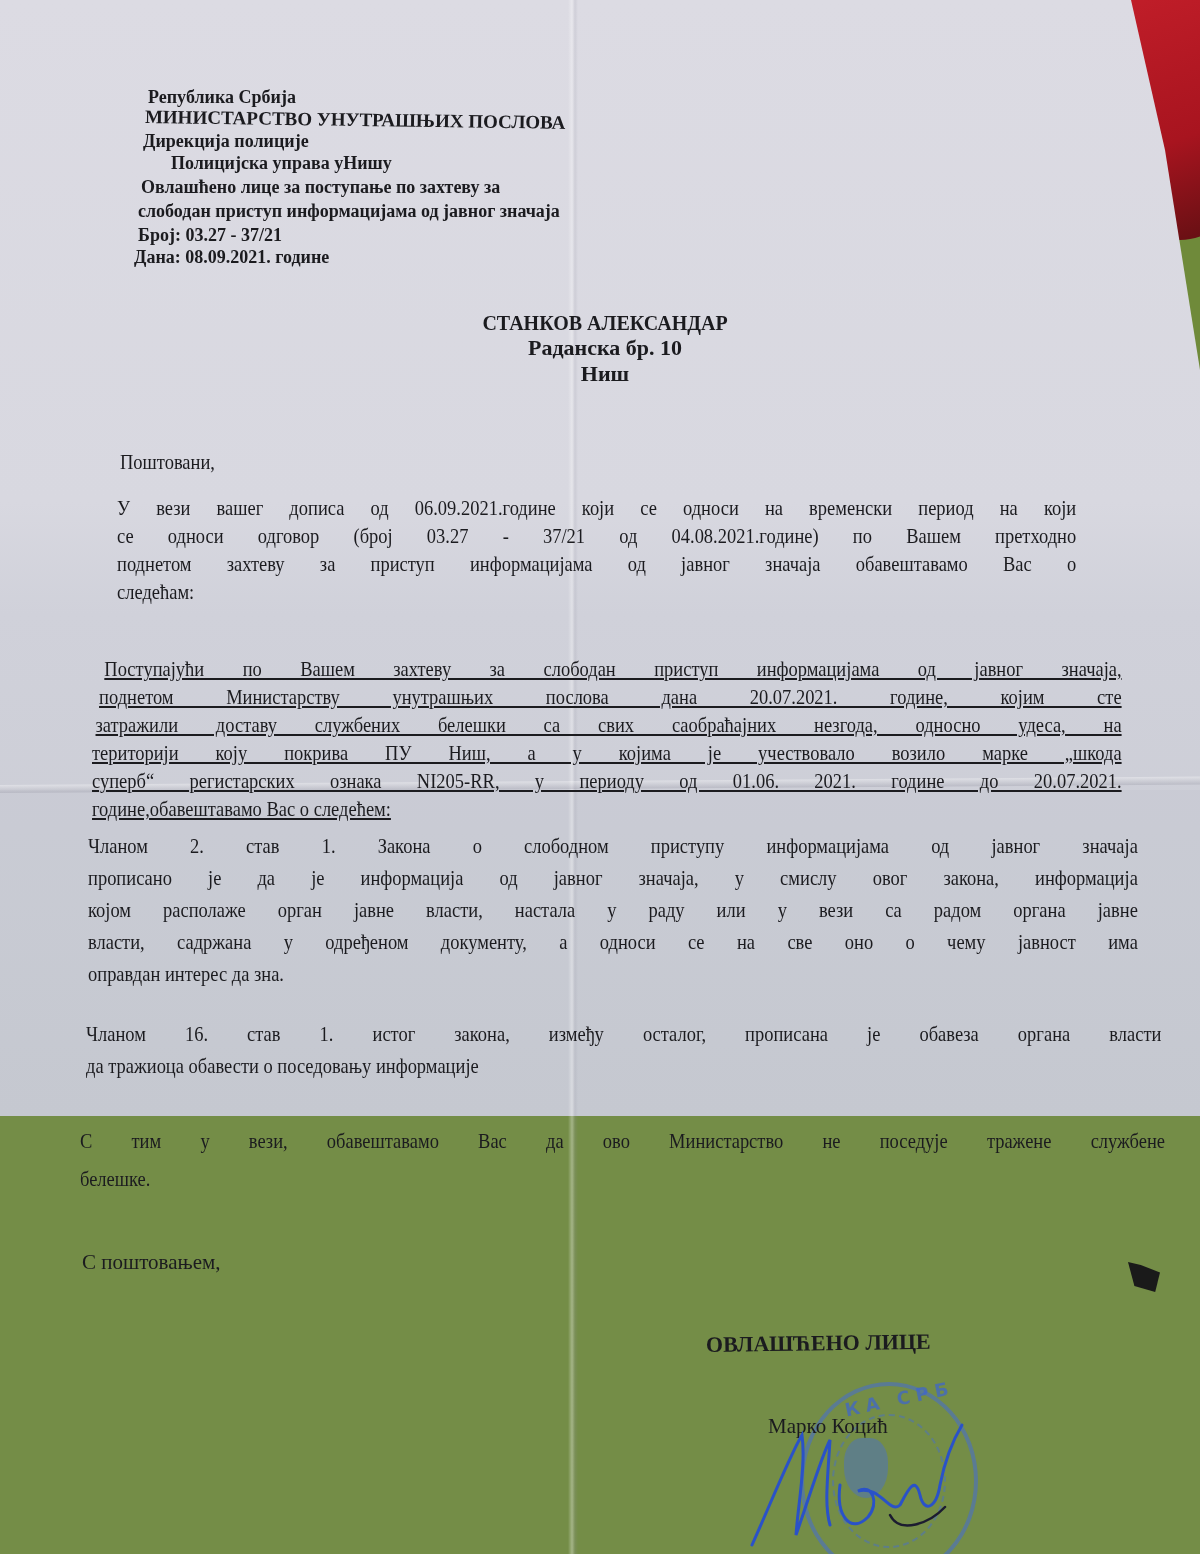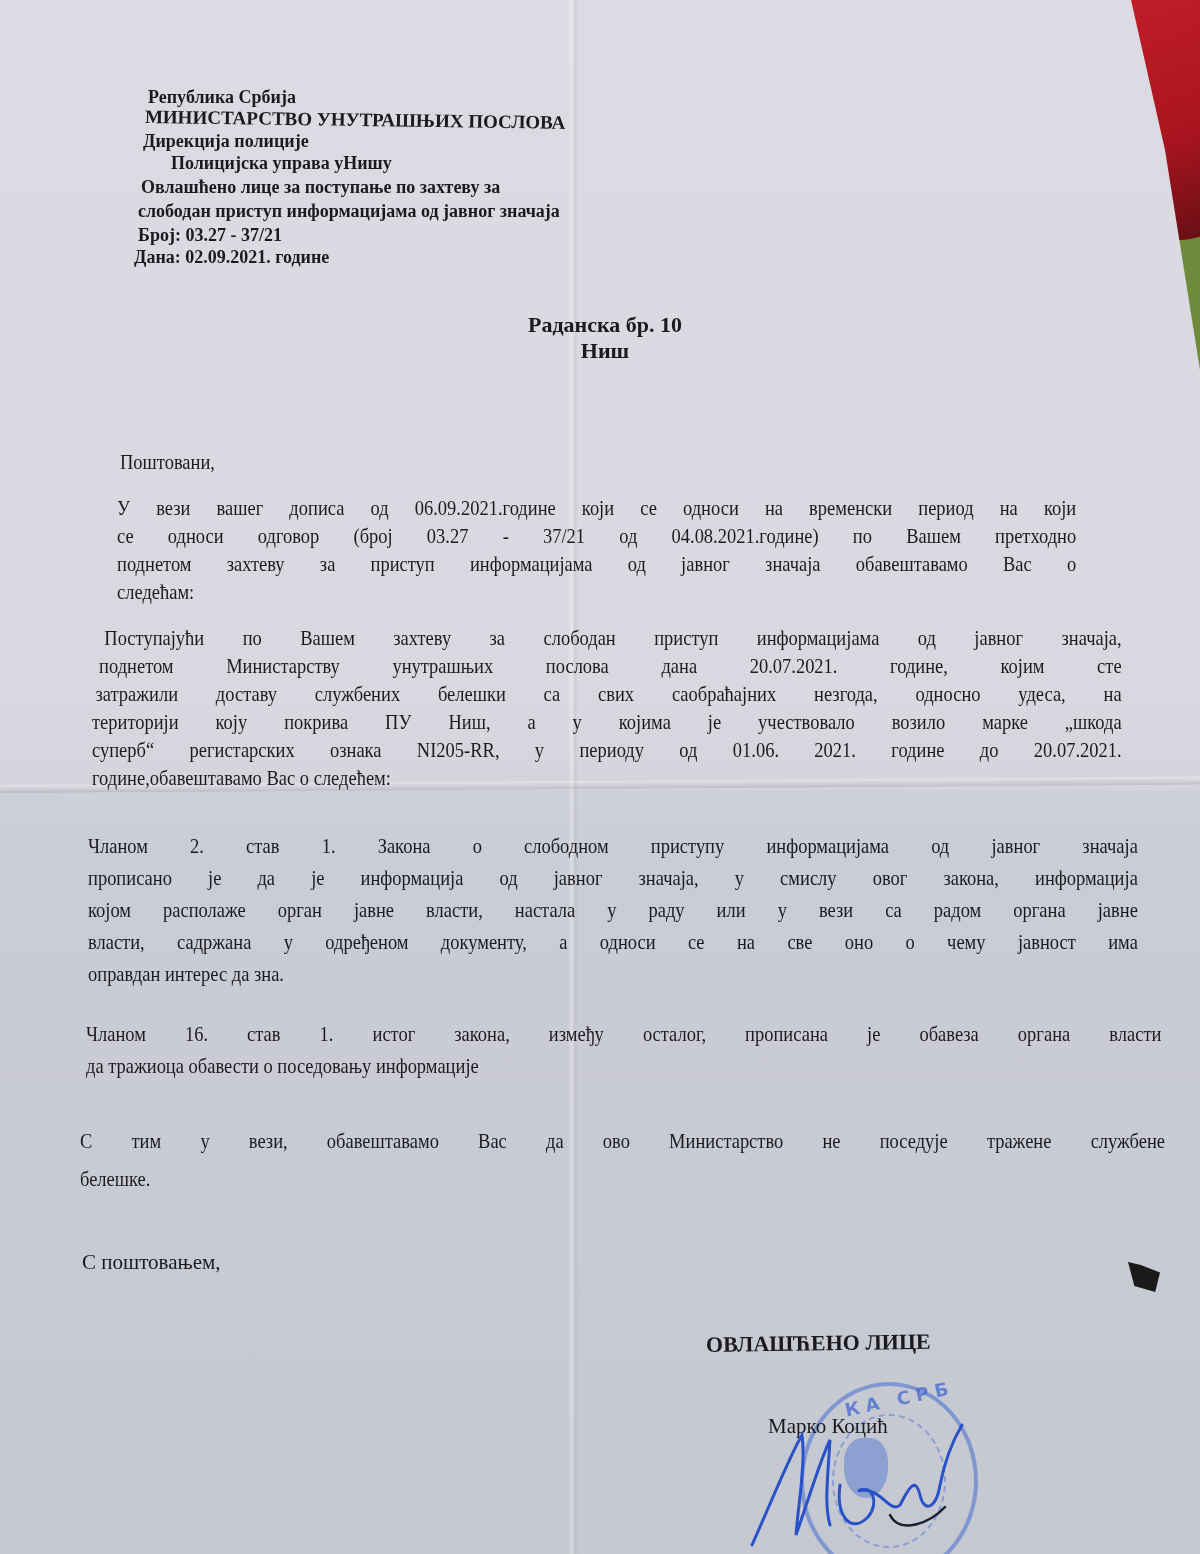--- a/index.html
+++ b/index.html
@@ -9,21 +9,21 @@
     font-family: "Liberation Serif", "DejaVu Serif", serif;
     color: #1b1b1f;
   }
   
   .bg-object {
     position: absolute; right: -40px; top: -20px; width: 130px; height: 260px;
     border-radius: 60px 40px 60px 60px;
     background: linear-gradient(160deg, #c41f2a 0%, #a8141f 60%, #5e0f12 100%);
   }
   .paper {
-    position: absolute; left: 0; top: 0; width: 1200px; height: 1554px;
+    position: absolute; left: 0; top: 0; width: 1200px; height: 1116px;
     background: linear-gradient(180deg, #dcdbe3 0%, #d8d8e0 45%, #d0d1da 55%, #c9cbd3 100%);
     clip-path: polygon(0 0, 1131px 0, 1165px 150px, 1200px 370px, 1200px 1554px, 0 1554px);
   }
   .fold-v {
     position: absolute; left: 568px; top: 0; width: 10px; height: 1554px;
     background: linear-gradient(90deg, rgba(255,255,255,0) 0%, rgba(255,255,255,0.35) 40%, rgba(150,150,165,0.18) 70%, rgba(0,0,0,0) 100%);
   }
   .fold-h {
     position: absolute; left: 0; top: 785px; width: 1200px; height: 8px;
     background: linear-gradient(180deg, rgba(255,255,255,0.35), rgba(130,130,145,0.25));
@@ -83,41 +83,42 @@
   <div class="fold-v"></div>
   <div class="fold-h"></div>
 
   <div class="abs hdr" style="left:148px; top:86px;">Република Србија</div>
   <div class="abs hdr caps" style="left:145px; top:106px; transform:rotate(0.8deg); transform-origin:left;">МИНИСТАРСТВО УНУТРАШЊИХ ПОСЛОВА</div>
   <div class="abs hdr" style="left:143px; top:130px;">Дирекција полиције</div>
   <div class="abs hdr" style="left:143px; top:152px;margin-left:28px;">Полицијска управа уНишу</div>
   <div class="abs hdr" style="left:138px; top:200px;">слободан приступ информацијама од јавног значаја</div>
   <div class="abs hdr" style="left:141px; top:176px;">Овлашћено лице за поступање по захтеву за</div>
   <div class="abs hdr" style="left:138px; top:224px;">Број: 03.27 - 37/21</div>
-  <div class="abs hdr" style="left:134px; top:246px;">Дана: 02.09.2021. године</div>
+  <div class="abs hdr" style="left:134px; top:246px;">Дана: 08.09.2021. године</div>
 
   <div class="abs addr" style="left:440px; top:312px; width:330px;">
+    <div class="name">СТАНКОВ АЛЕКСАНДАР</div>
     <div class="line">Раданска бр. 10</div>
     <div class="line">Ниш</div>
   </div>
 
   <div class="abs body-text" style="left:120px; top:448px;">
     <span class="condensed" style="display:inline-block;">Поштовани,</span>
   </div>
 
   <div class="abs body-text" style="left:117px; top:494px; width:960px;">
     <div style="width:1090px; transform:scaleX(0.88); transform-origin:left;">
       <span class="justify-line">У вези вашег дописа од 06.09.2021.године који се односи на временски период на који</span>
       <span class="justify-line">се односи одговор (број 03.27 - 37/21 од 04.08.2021.године) по Вашем претходно</span>
       <span class="justify-line">поднетом захтеву за приступ информацијама од јавног значаја обавештавамо Вас о</span>
       <span style="display:block;">следећам:</span>
     </div>
   </div>
 
-  <div class="abs body-text" style="left:92px; top:624px; width:1030px;">
+  <div class="abs body-text" style="left:92px; top:655px; width:1030px;text-decoration:underline;">
     <div style="width:1170px; transform:scaleX(0.88); transform-origin:left;">
       <span class="justify-line" style="padding-left:14px;">Поступајући по Вашем захтеву за слободан приступ информацијама од јавног значаја,</span>
       <span class="justify-line" style="padding-left:8px;">поднетом Министарству унутрашњих послова дана 20.07.2021. године, којим сте</span>
       <span class="justify-line" style="padding-left:4px;">затражили доставу службених белешки са свих саобраћајних незгода, односно удеса, на</span>
       <span class="justify-line">територији коју покрива ПУ Ниш, а у којима је учествовало возило марке „шкода</span>
       <span class="justify-line">суперб“ регистарских ознака NI205-RR, у периоду од 01.06. 2021. године до 20.07.2021.</span>
       <span style="display:block;">године,обавештавамо Вас о следећем:</span>
     </div>
   </div>
 

